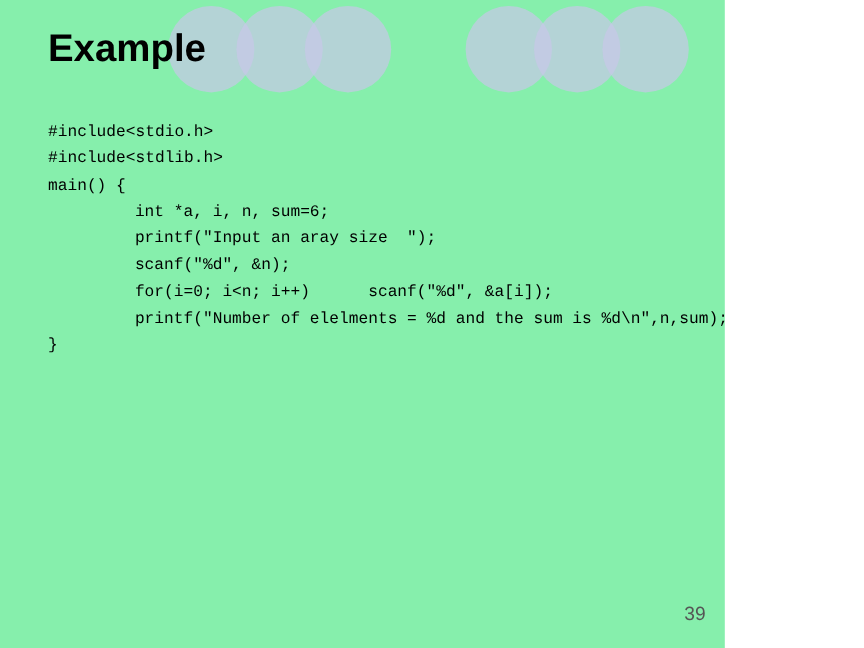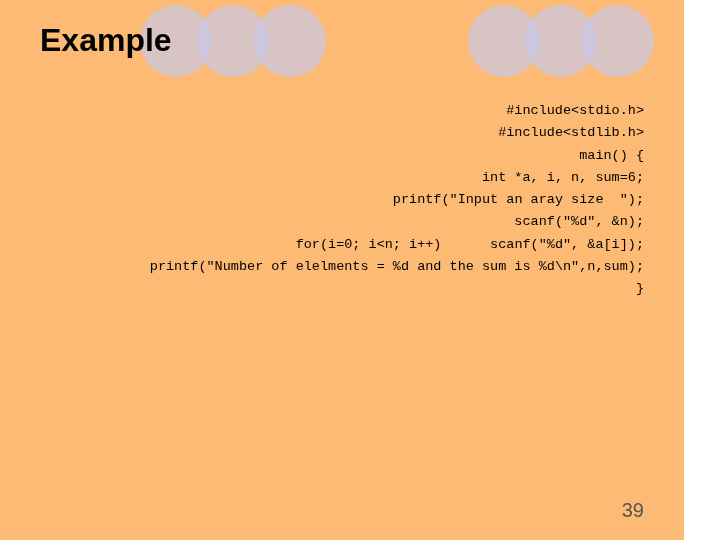--- a/index.html
+++ b/index.html
@@ -11,23 +11,23 @@
     body {
       width: 720px;
       height: 540px;
       background: #ffffff;
       font-family: Arial, sans-serif;
       position: relative;
       overflow: hidden;
     }
 
     .slide-container {
-      width: 684px;
+      width: 604px;
       height: 540px;
-      background: #fdba74;
+      background: #86efac;
       position: relative;
     }
 
     .circle {
       width: 72px;
       height: 72px;
       border-radius: 50%;
       background: #c8c8e8;
       opacity: 0.7;
       margin-left: -10px;
@@ -65,37 +65,36 @@
       top: 100px;
       left: 40px;
       right: 40px;
     }
 
     .code-block {
       font-family: 'Courier New', Courier, monospace;
       font-size: 13.5px;
       line-height: 1.65;
       color: #000000;
-      text-align: right;
     }
 
     .code-line {
       display: block;
       white-space: pre;
     }
 
     .indent1 {
       padding-left: 40px;
     }
 
     .page-number {
       position: absolute;
       bottom: 18px;
-      right: 40px;
-      font-size: 20px;
+      right: 16px;
+      font-size: 16px;
       color: #555555;
       font-family: Arial, sans-serif;
       margin-top: 12px;
     }
   </style>
 </head>
 <body>
 
 <div class="slide-container">
 

